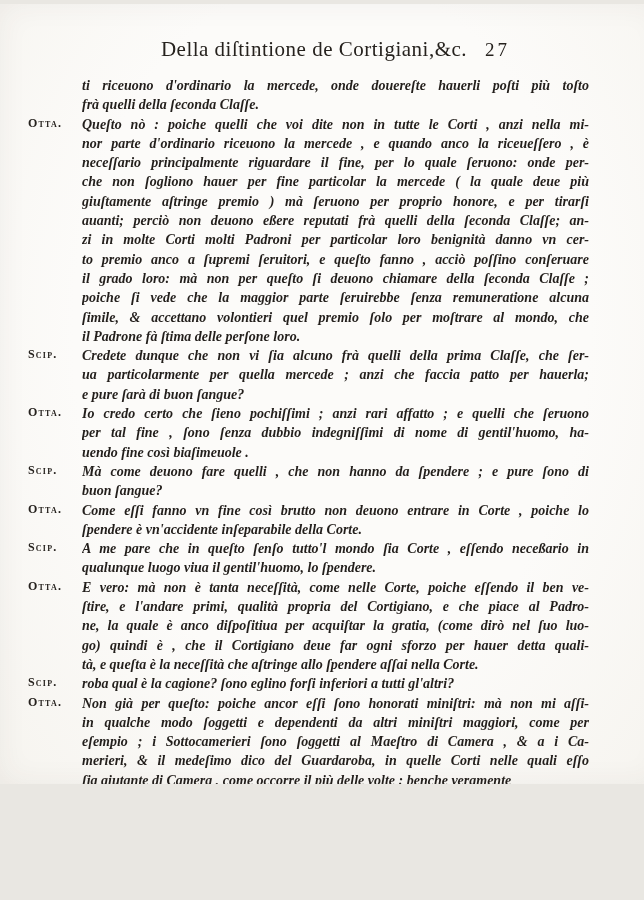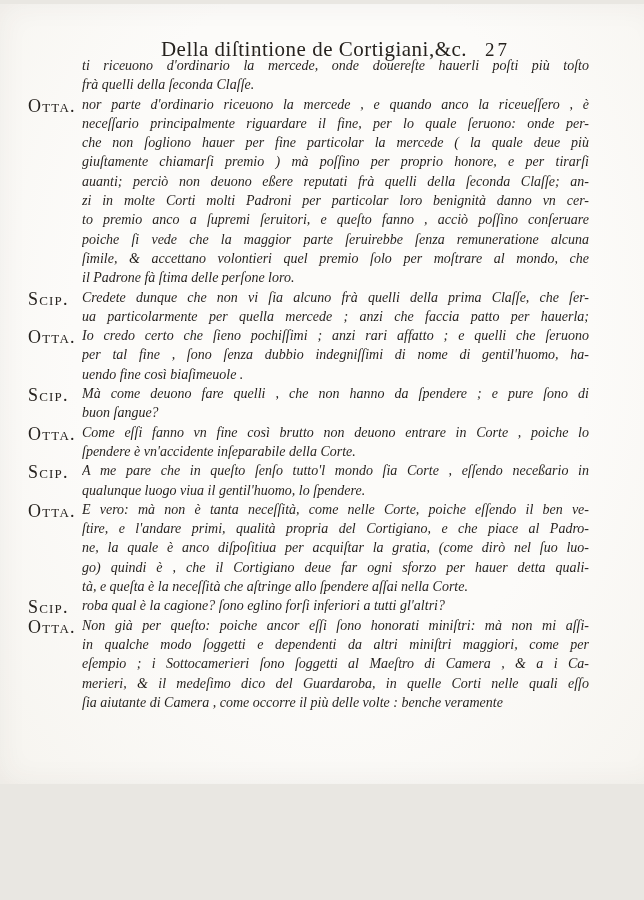--- a/index.html
+++ b/index.html
@@ -29,31 +29,32 @@
     color: #26221e;
   }
   .header .pagenum {
     margin-left: 18px;
     font-size: 19px;
     letter-spacing: 3px;
   }
   
   .text-column {
     position: absolute;
-    left: 82px; top: 52px; width: 507px;
+    left: 82px; top: 72px; width: 507px;
     font-style: italic;
     font-size: 14px;
+    font-weight: bold;
   }
   .para { position: relative; }
   .speaker {
     position: absolute;
     left: -54px; top: 1px;
     font-style: normal;
     font-variant-caps: small-caps;
-    font-size: 18px;
+    font-size: 12px;
     letter-spacing: 1.2px;
     color: #26221e;
   }
   .line {
     height: 19.3px;
     line-height: 19.3px;
     overflow: hidden;
     text-align: justify;
     text-align-last: justify;
     white-space: normal;
@@ -102,35 +103,38 @@
     <span>Della diſtintione de Cortigiani,&amp;c.</span><span class="pagenum">27</span>
   </div>
 
   <div class="text-column">
       <div class="para">
         <div class="line">ti riceuono d'ordinario la mercede, onde douereſte hauerli poſti più toſto</div>
         <div class="line last">frà quelli della ſeconda Claſſe.</div>
       </div>
       <div class="para">
         <span class="speaker">Otta.</span>
+        <div class="line">Queſto nò : poiche quelli che voi dite non in tutte le Corti , anzi nella mi-</div>
         <div class="line">nor parte d'ordinario riceuono la mercede , e quando anco la riceueſſero , è</div>
         <div class="line">neceſſario principalmente riguardare il fine, per lo quale ſeruono: onde per-</div>
         <div class="line">che non ſogliono hauer per fine particolar la mercede ( la quale deue più</div>
-        <div class="line">giuſtamente chiamarſi premio ) mà poſſino per proprio honore, e per tirarſi</div>
+        <div class="line">giuſtamente aſtringe premio ) mà ſeruono per proprio honore, e per tirarſi</div>
         <div class="line">auanti; perciò non deuono eßere reputati frà quelli della ſeconda Claſſe; an-</div>
         <div class="line">zi in molte Corti molti Padroni per particolar loro benignità danno vn cer-</div>
         <div class="line">to premio anco a ſupremi ſeruitori, e queſto fanno , acciò poſſino conſeruare</div>
+        <div class="line">il grado loro: mà non per queſto ſi deuono chiamare della ſeconda Claſſe ;</div>
         <div class="line">poiche ſi vede che la maggior parte ſeruirebbe ſenza remuneratione alcuna</div>
         <div class="line">ſimile, &amp; accettano volontieri quel premio ſolo per moſtrare al mondo, che</div>
         <div class="line last">il Padrone fà ſtima delle perſone loro.</div>
       </div>
       <div class="para">
         <span class="speaker">Scip.</span>
         <div class="line">Credete dunque che non vi ſia alcuno frà quelli della prima Claſſe, che ſer-</div>
         <div class="line">ua particolarmente per quella mercede ; anzi che faccia patto per hauerla;</div>
+        <div class="line last">e pure ſarà di buon ſangue?</div>
       </div>
       <div class="para">
         <span class="speaker">Otta.</span>
         <div class="line">Io credo certo che ſieno pochiſſimi ; anzi rari affatto ; e quelli che ſeruono</div>
         <div class="line">per tal fine , ſono ſenza dubbio indegniſſimi di nome di gentil'huomo, ha-</div>
         <div class="line last">uendo fine così biaſimeuole .</div>
       </div>
       <div class="para">
         <span class="speaker">Scip.</span>
         <div class="line">Mà come deuono fare quelli , che non hanno da ſpendere ; e pure ſono di</div>

